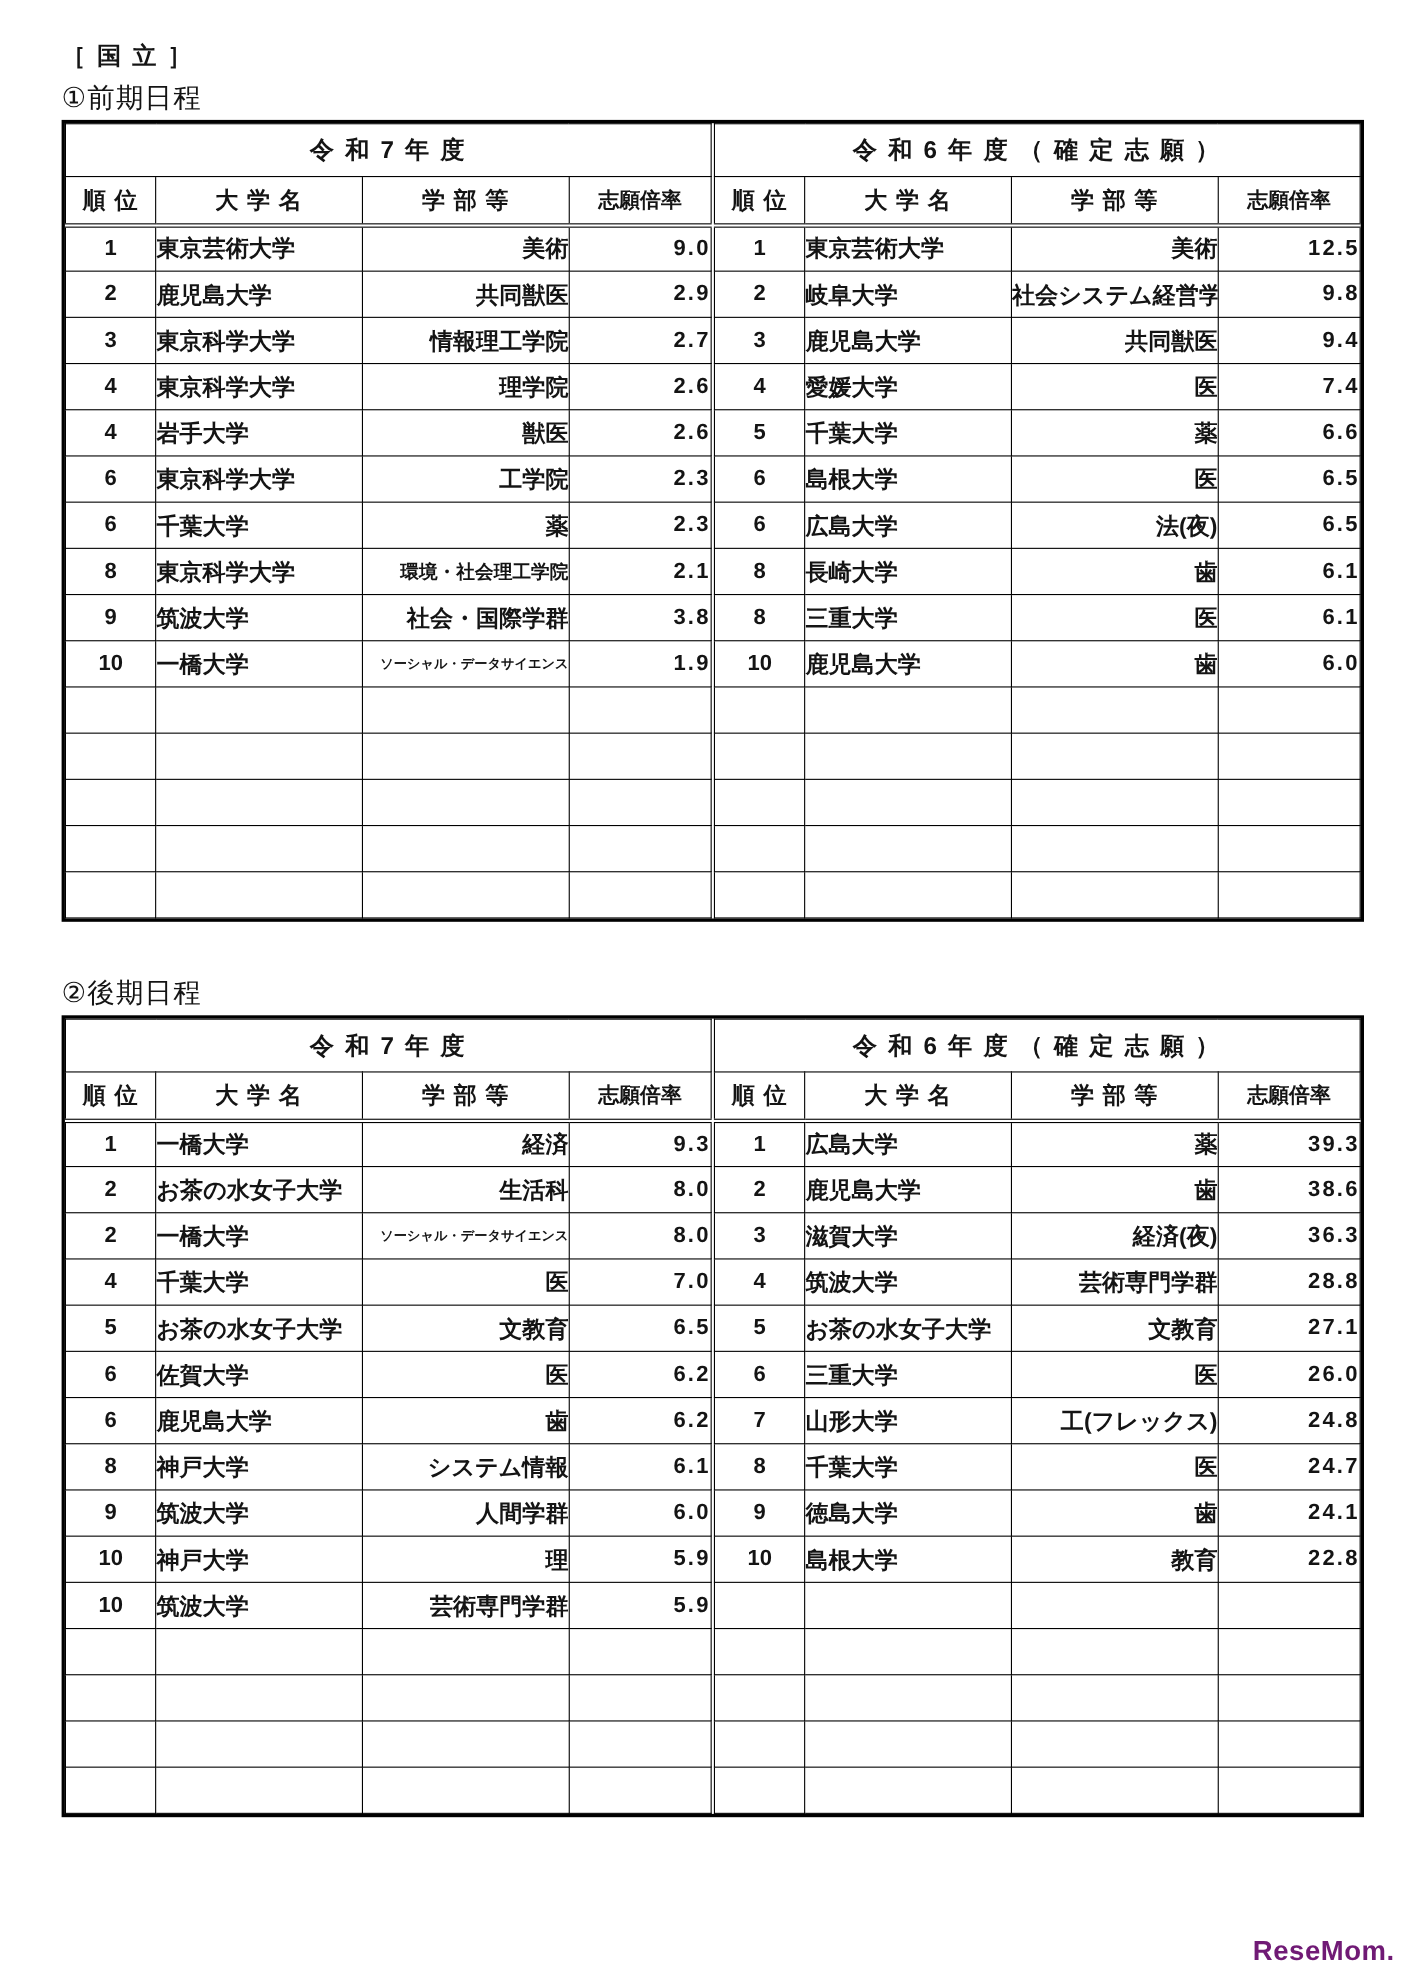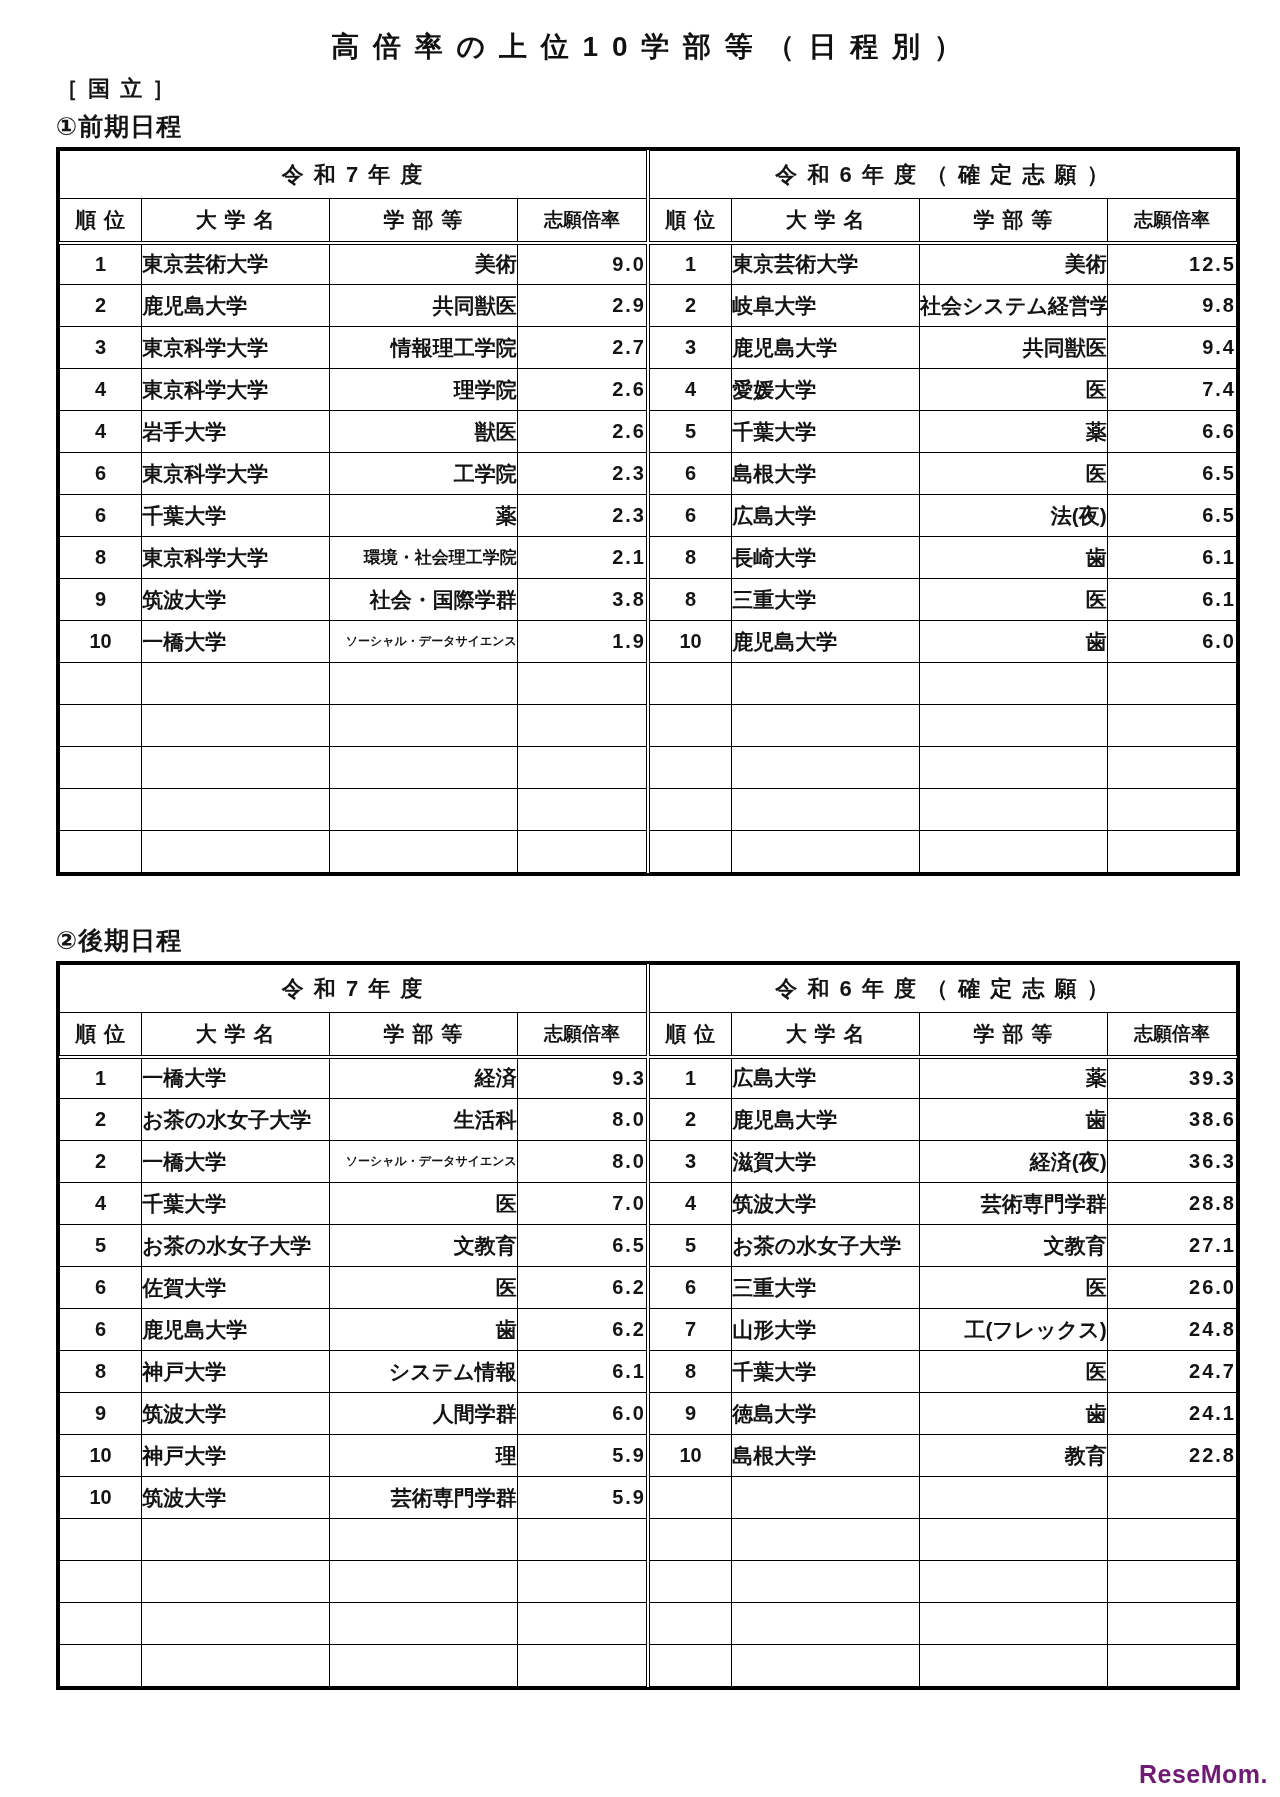--- a/index.html
+++ b/index.html
@@ -15,21 +15,21 @@
     letter-spacing:3px; color:#111;
   }
   .dateline {
     text-align:right; font-size:17px; font-weight:600;
     margin-top:36px; letter-spacing:1px;
   }
   .category {
     font-size:22px; font-weight:bold; margin-top:8px; letter-spacing:2px;
   }
   .section-heading {
-    font-size:25px; font-weight:bold; margin-top:6px; margin-bottom:4px;
+    font-size:25px; font-weight:normal; margin-top:6px; margin-bottom:4px;
     letter-spacing:1px;
   }
   .section-heading.second { margin-top:48px; }
 
   .tables {
     display:flex; gap:2px; background:#fff;
     border:3px solid #000;
   }
   table.half {
     border-collapse:collapse; table-layout:fixed;
@@ -65,21 +65,20 @@
   .watermark {
     position:absolute; right:12px; bottom:8px;
     font-size:25px; font-weight:bold; color:#701a75; letter-spacing:0.5px;
   }
 </style>
 </head>
 <body>
 
 <div class="content">
 
-  <div class="title">高 倍 率 の 上 位 1 0 学 部 等 （ 日 程 別 ）</div>
   <div class="category">［ 国 立 ］</div>
 
   <div>
     <div class="section-heading">①前期日程</div>
     <div class="tables">
 
       <table class="half">
         <colgroup>
             <col class="c-rank">
             <col class="c-univ">

